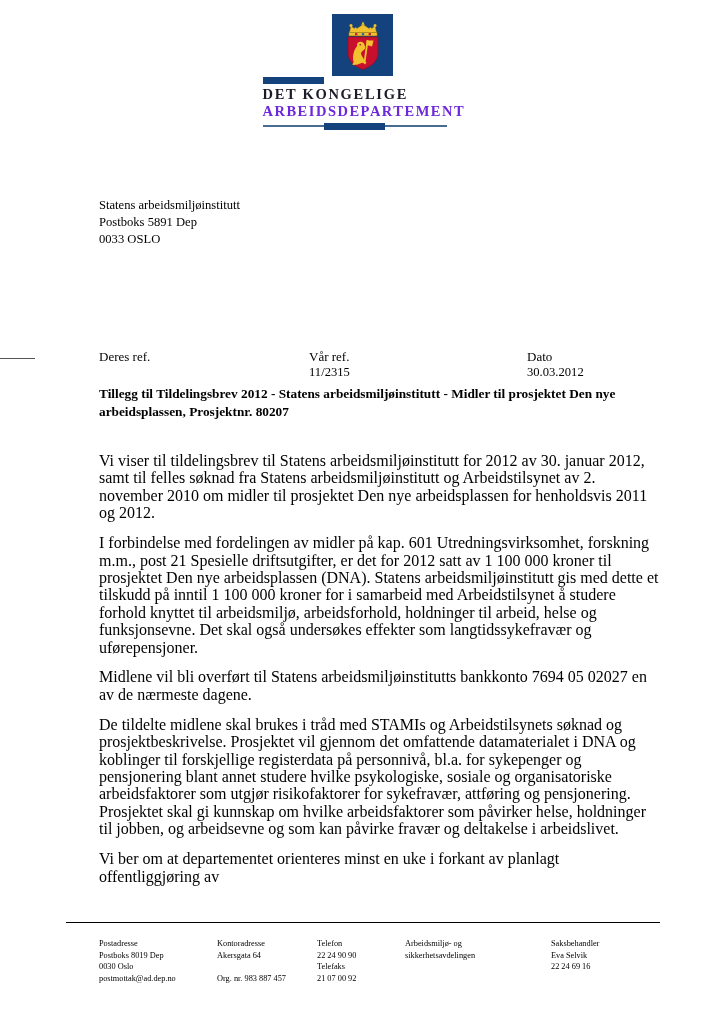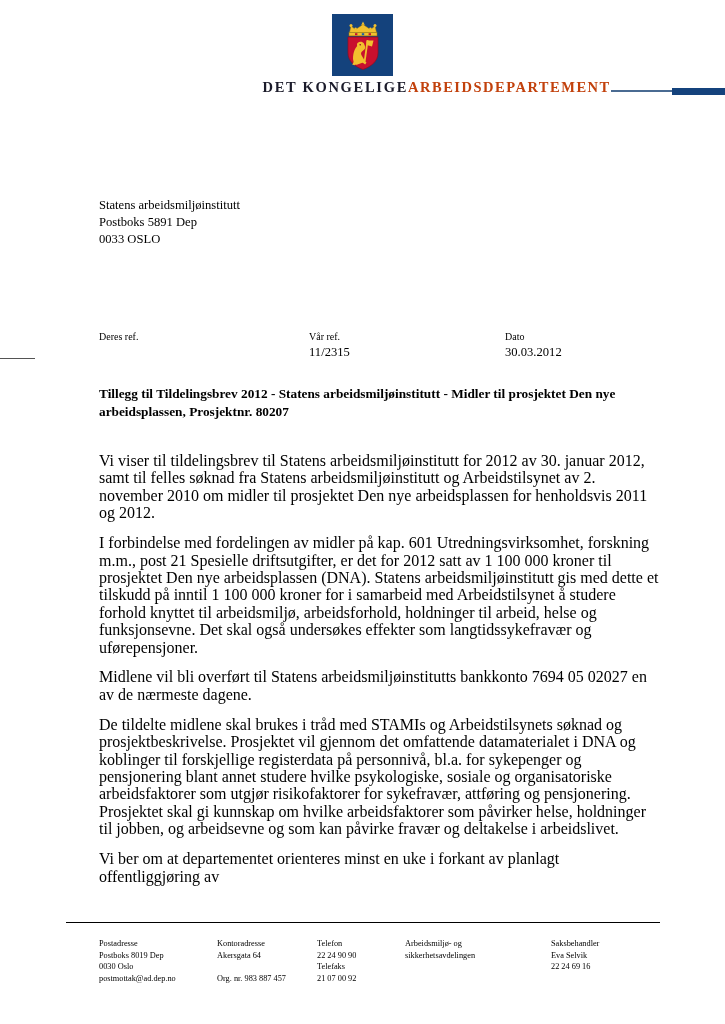--- a/index.html
+++ b/index.html
@@ -42,22 +42,22 @@
     align-items: center;
     justify-content: center;
   }
   .crest-svg { display: block; }
 
   .logo-text-wrap {
     position: relative;
     margin-top: 1px;
     width: 200px;
     display: flex;
-    flex-direction: row;
-    align-items: flex-end;
+    flex-direction: column;
+    align-items: flex-start;
   }
   .logo-bar-top {
     width: 61px;
     height: 7px;
     background: #14427c;
   }
   .logo-line1 {
     font-family: "Liberation Serif", "DejaVu Serif", serif;
     font-weight: bold;
     font-size: 14.5px;
@@ -65,21 +65,21 @@
     color: #1b1b2a;
     line-height: 1.18;
     margin-top: 2px;
     white-space: nowrap;
   }
   .logo-line2 {
     font-family: "Liberation Serif", "DejaVu Serif", serif;
     font-weight: bold;
     font-size: 14.5px;
     letter-spacing: 1.5px;
-    color: #c2410c;
+    color: #6d28d9;
     line-height: 1.18;
     white-space: nowrap;
   }
   .logo-bottom-rule {
     position: relative;
     width: 184px;
     height: 8px;
     margin-top: 3px;
   }
   .logo-bottom-rule .thin {
@@ -126,26 +126,27 @@
     top: 331px;
     width: 562px;
     font-size: 12.6px;
   }
   .refcol {
     position: absolute;
     top: 0;
   }
   .refcol.c1 { left: 0; }
   .refcol.c2 { left: 210px; }
-  .refcol.c3 { left: 406px; }
+  .refcol.c3 { left: 428px; }
   .ref-label {
-    font-size: 10px;
+    font-size: 13px;
     line-height: 11px;
     color: #000;
     white-space: nowrap;
+    margin-top: 20px;
   }
   .ref-value {
     font-size: 12.6px;
     line-height: 16px;
     margin-top: 2px;
     white-space: nowrap;
   }
 
   
   .subject {

